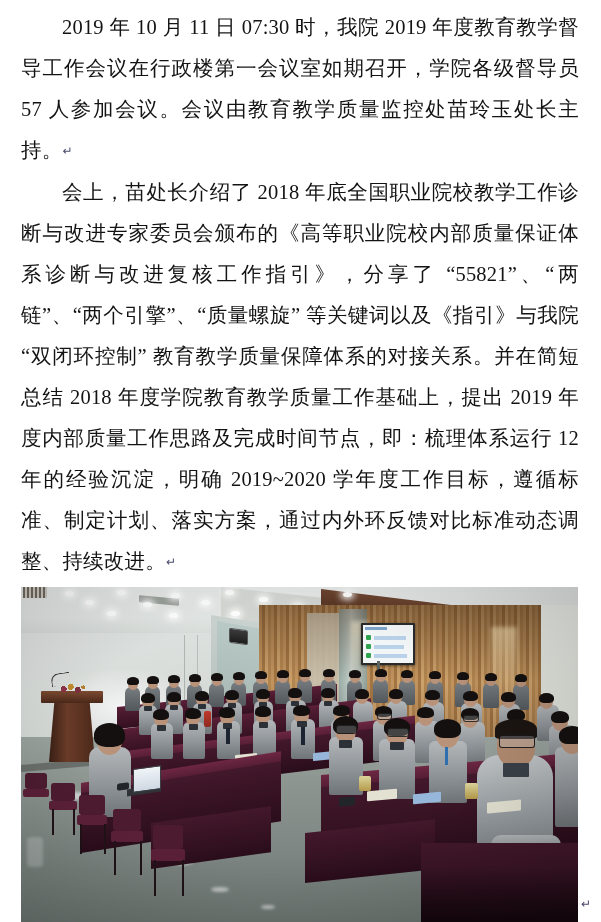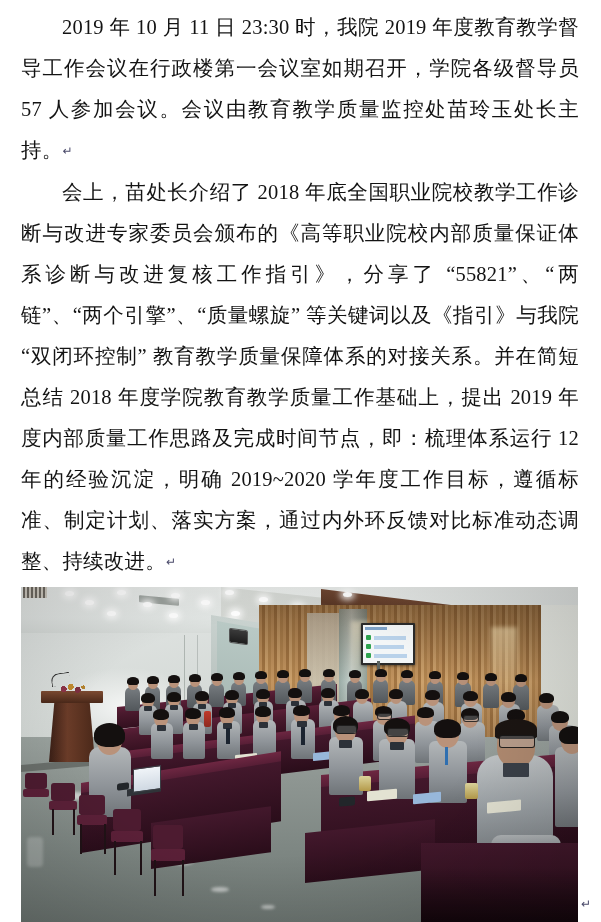--- a/index.html
+++ b/index.html
@@ -318,21 +318,21 @@
     color: #4a4a6a;
   }
 </style>
 </head>
 <body>
 
 <div class="page">
 
   <div class="doc-body">
 
-    <p class="para p1"><span>2019 年 10 月 11 日 23:30 时，我院 2019 年度教育教学督导工作会议在行政楼第一会议室如期召开，学院各级督导员 57 人参加会议。会议由教育教学质量监控处苗玲玉处长主持。</span><span class="pilcrow">↵</span></p>
+    <p class="para p1"><span>2019 年 10 月 11 日 07:30 时，我院 2019 年度教育教学督导工作会议在行政楼第一会议室如期召开，学院各级督导员 57 人参加会议。会议由教育教学质量监控处苗玲玉处长主持。</span><span class="pilcrow">↵</span></p>
 
     <p class="para p2"><span>会上，苗处长介绍了 2018 年底全国职业院校教学工作诊断与改进专家委员会颁布的《高等职业院校内部质量保证体系诊断与改进复核工作指引》，分享了 “55821”、“两链”、“两个引擎”、“质量螺旋” 等关键词以及《指引》与我院 “双闭环控制” 教育教学质量保障体系的对接关系。并在简短总结 2018 年度学院教育教学质量工作基础上，提出 2019 年度内部质量工作思路及完成时间节点，即：梳理体系运行 12 年的经验沉淀，明确 2019~2020 学年度工作目标，遵循标准、制定计划、落实方案，通过内外环反馈对比标准动态调整、持续改进。</span><span class="pilcrow">↵</span></p>
 
     <p class="para p3"><span>会议同时分享了 2017~2018 学年度机械工程系部门诊改报告、电气和物流专业诊改报告、卢洋等三位教师的课程教学分析报告，并对系部、专业和课程诊改报告内涵提出更为规范的要求。</span><span class="pilcrow">↵</span></p>
 
   </div>
 
   <div class="photo-wrap">
     <div class="photo">
 

